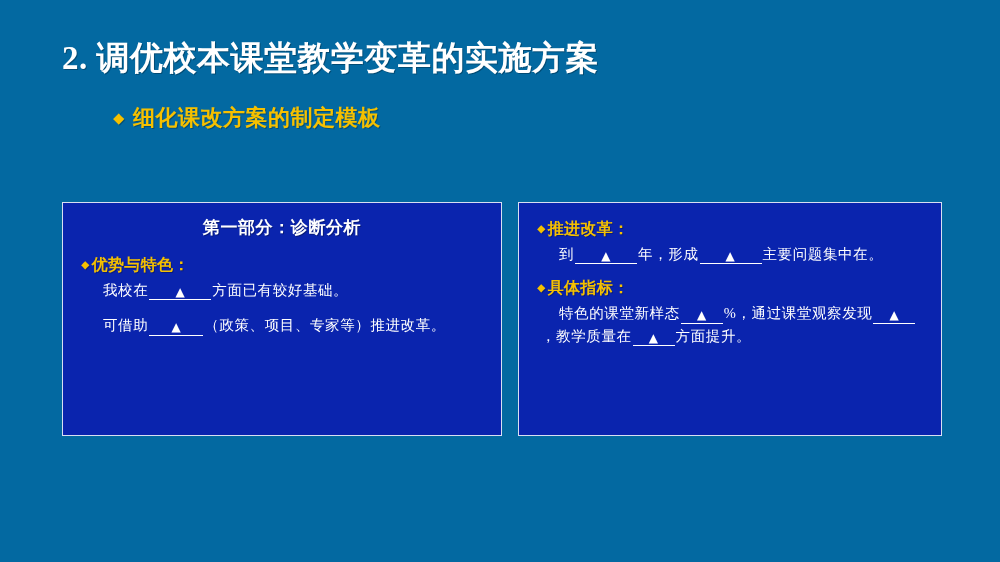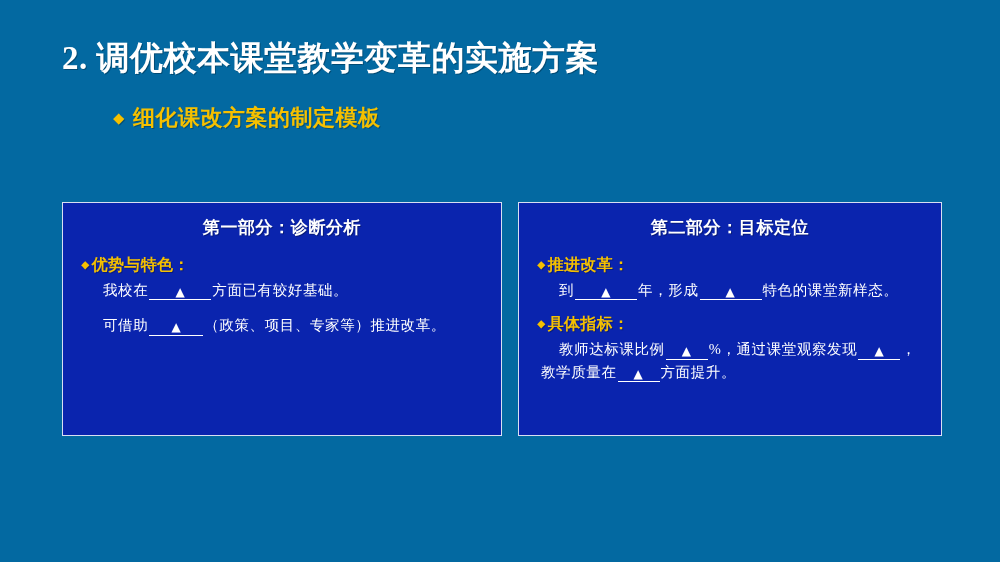--- a/index.html
+++ b/index.html
@@ -159,38 +159,37 @@
       <div class="section">
         <div class="section-text nowrap">
           <span>可借助</span><span class="blank">▲</span><span>（政策、项目、专家等）推进改革。</span>
         </div>
       </div>
 
     </div>
   </div>
 
   <div class="card" id="card-right">
-    <div class="card-header">第二部分：目标定位</div>
 
     <div class="card-body">
 
       <div class="section">
         <div class="section-head">
           <span class="dia">◆</span><span>推进改革：</span>
         </div>
         <div class="section-text nowrap">
-          <span>到</span><span class="blank wide">▲</span><span>年，形成</span><span class="blank wide">▲</span><span>特色的课堂新样态。</span>
+          <span>到</span><span class="blank wide">▲</span><span>年，形成</span><span class="blank wide">▲</span><span>主要问题集中在。</span>
         </div>
       </div>
 
       <div class="section">
         <div class="section-head">
           <span class="dia">◆</span><span>具体指标：</span>
         </div>
         <div class="section-text two-line">
-          <span>教师达标课比例</span><span class="blank narrow">▲</span><span>%，通过课堂观察发现</span><span class="blank narrow">▲</span><span>，教学质量在</span><span class="blank narrow">▲</span><span>方面提升。</span>
+          <span>特色的课堂新样态</span><span class="blank narrow">▲</span><span>%，通过课堂观察发现</span><span class="blank narrow">▲</span><span>，教学质量在</span><span class="blank narrow">▲</span><span>方面提升。</span>
         </div>
       </div>
 
     </div>
   </div>
 
 </div>
 
 </body></html>

